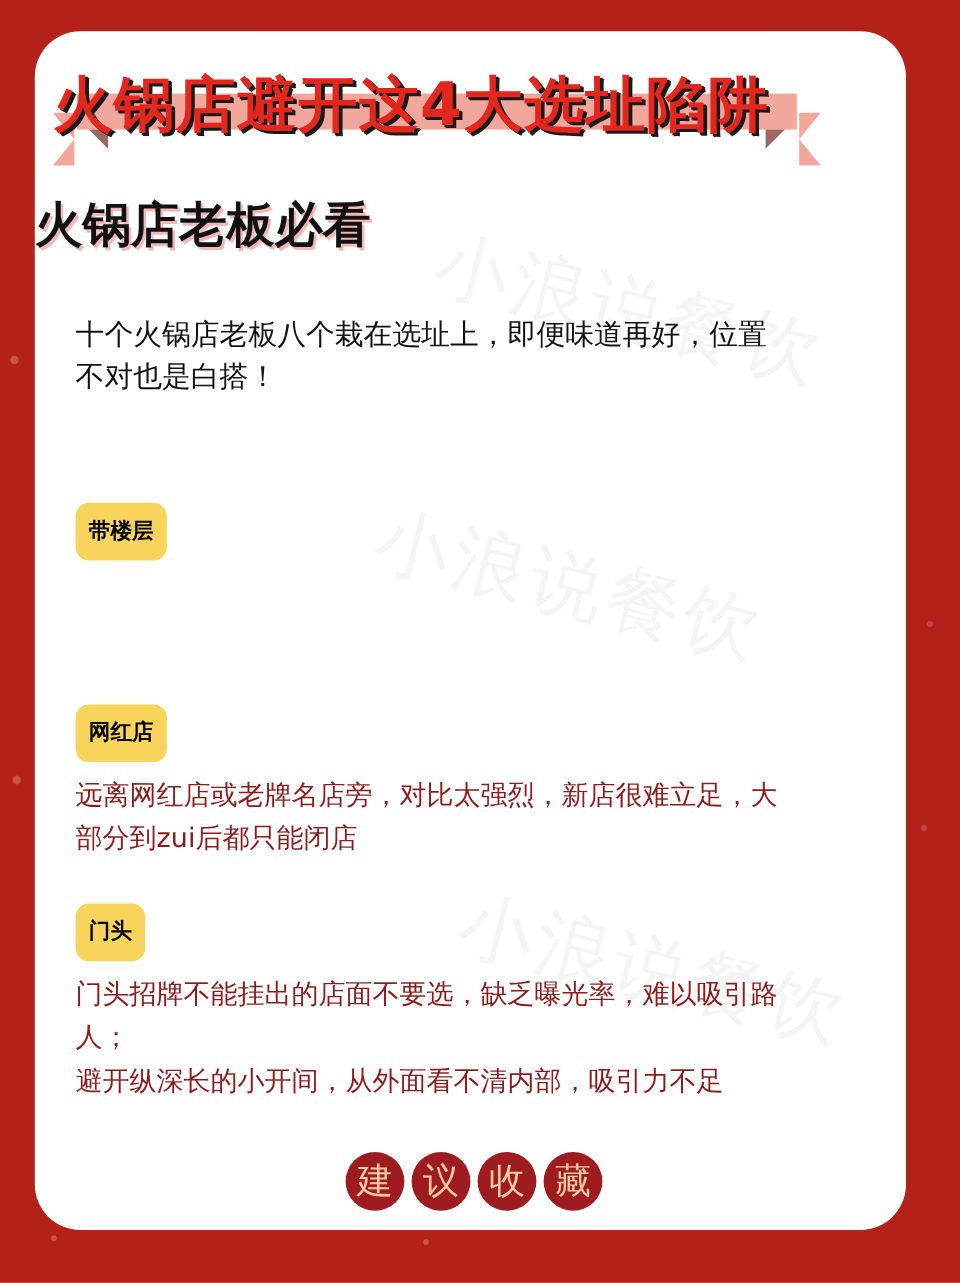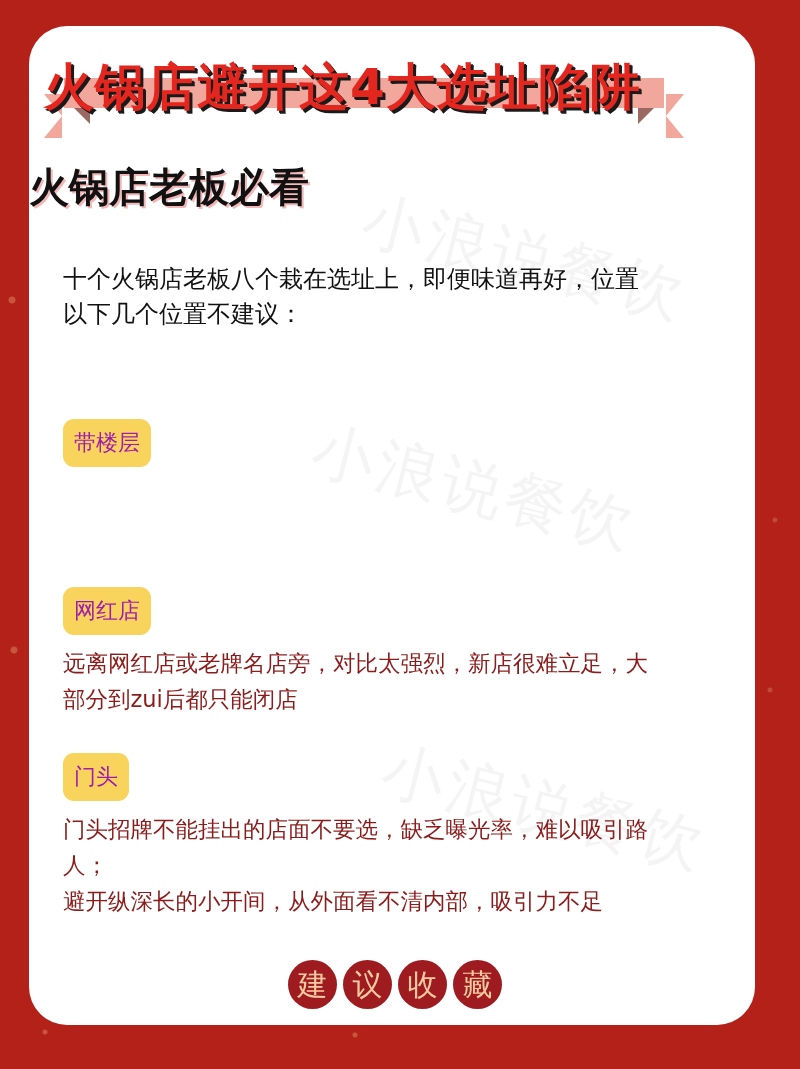--- a/index.html
+++ b/index.html
@@ -16,21 +16,21 @@
   .ribbon{position:absolute;left:44px;top:44px;width:640px;height:86px;}
   .ribbon .band{position:absolute;left:20px;right:20px;top:34px;height:30px;background:#F2A79C;}
   .ribbon .tail-l{position:absolute;left:0;top:50px;width:0;height:0;border-top:22px solid #F2A79C;border-bottom:22px solid #F2A79C;border-left:18px solid transparent;}
   .ribbon .fold-l{position:absolute;left:30px;top:64px;width:0;height:0;border-top:16px solid #9A6A62;border-left:16px solid transparent;}
   .ribbon .tail-r{position:absolute;right:0;top:50px;width:0;height:0;border-top:22px solid #F2A79C;border-bottom:22px solid #F2A79C;border-right:18px solid transparent;}
   .ribbon .fold-r{position:absolute;right:30px;top:64px;width:0;height:0;border-top:16px solid #9A6A62;border right:16px solid transparent;border-right:16px solid transparent;}
   .main-title{position:absolute;left:0;right:0;top:10px;text-align:left;font-size:50px;font-weight:bold;color:#E3261E;letter-spacing:1px;text-shadow:3px 3px 0 #1a1a1a,2px 2px 0 #1a1a1a;font-family:"DejaVu Sans",sans-serif;}
   .subtitle{position:absolute;left:29px;width:726px;top:160px;text-align:left;font-size:40px;font-weight:bold;color:#111;text-shadow:2px 2px 0 #f3b7b7;font-family:"DejaVu Sans",sans-serif;}
   .intro{position:absolute;left:63px;top:262px;width:670px;font-size:24px;line-height:35px;color:#111;}
   .section{position:absolute;left:63px;width:670px;}
-  .tag{display:inline-block;background:#F8D45C;border-radius:11px;padding:9px 11px;font-size:22px;font-weight:normal;color:#a21caf;line-height:30px;}
+  .tag{display:inline-block;background:#F8D45C;border-radius:11px;padding:9px 11px;font-size:18px;font-weight:bold;color:#000000;line-height:30px;}
   .desc{margin-top:10px;font-size:22.5px;line-height:36px;color:#8B1C1C;}
   .stamp-row{position:absolute;top:960px;left:288px;display:flex;gap:6px;}
   .stamp{width:49px;height:49px;border-radius:50%;background:#9E1C20;color:#F6C9A0;font-size:30px;display:flex;align-items:center;justify-content:center;line-height:1;}
 </style>
 </head>
 <body>
 
 <div class="bg-noise"></div>
 
 <div class="card">
@@ -45,21 +45,21 @@
   <div class="fold-l"></div>
   <div class="tail-r"></div>
   <div class="fold-r"></div>
   <div class="main-title">火锅店避开这4大选址陷阱</div>
 </div>
 
 <div class="subtitle">火锅店老板必看</div>
 
 <div class="intro">
   <div>十个火锅店老板八个栽在选址上，即便味道再好，位置</div>
-  <div>以下几个位置不建议：</div>
+  <div>不对也是白搭！</div>
 </div>
 
 <div class="section" style="top:419px;">
   <span class="tag">带楼层</span>
 </div>
 
 <div class="section" style="top:587px;">
   <span class="tag">网红店</span>
   <div class="desc">
     <div>远离网红店或老牌名店旁，对比太强烈，新店很难立足，大</div>

